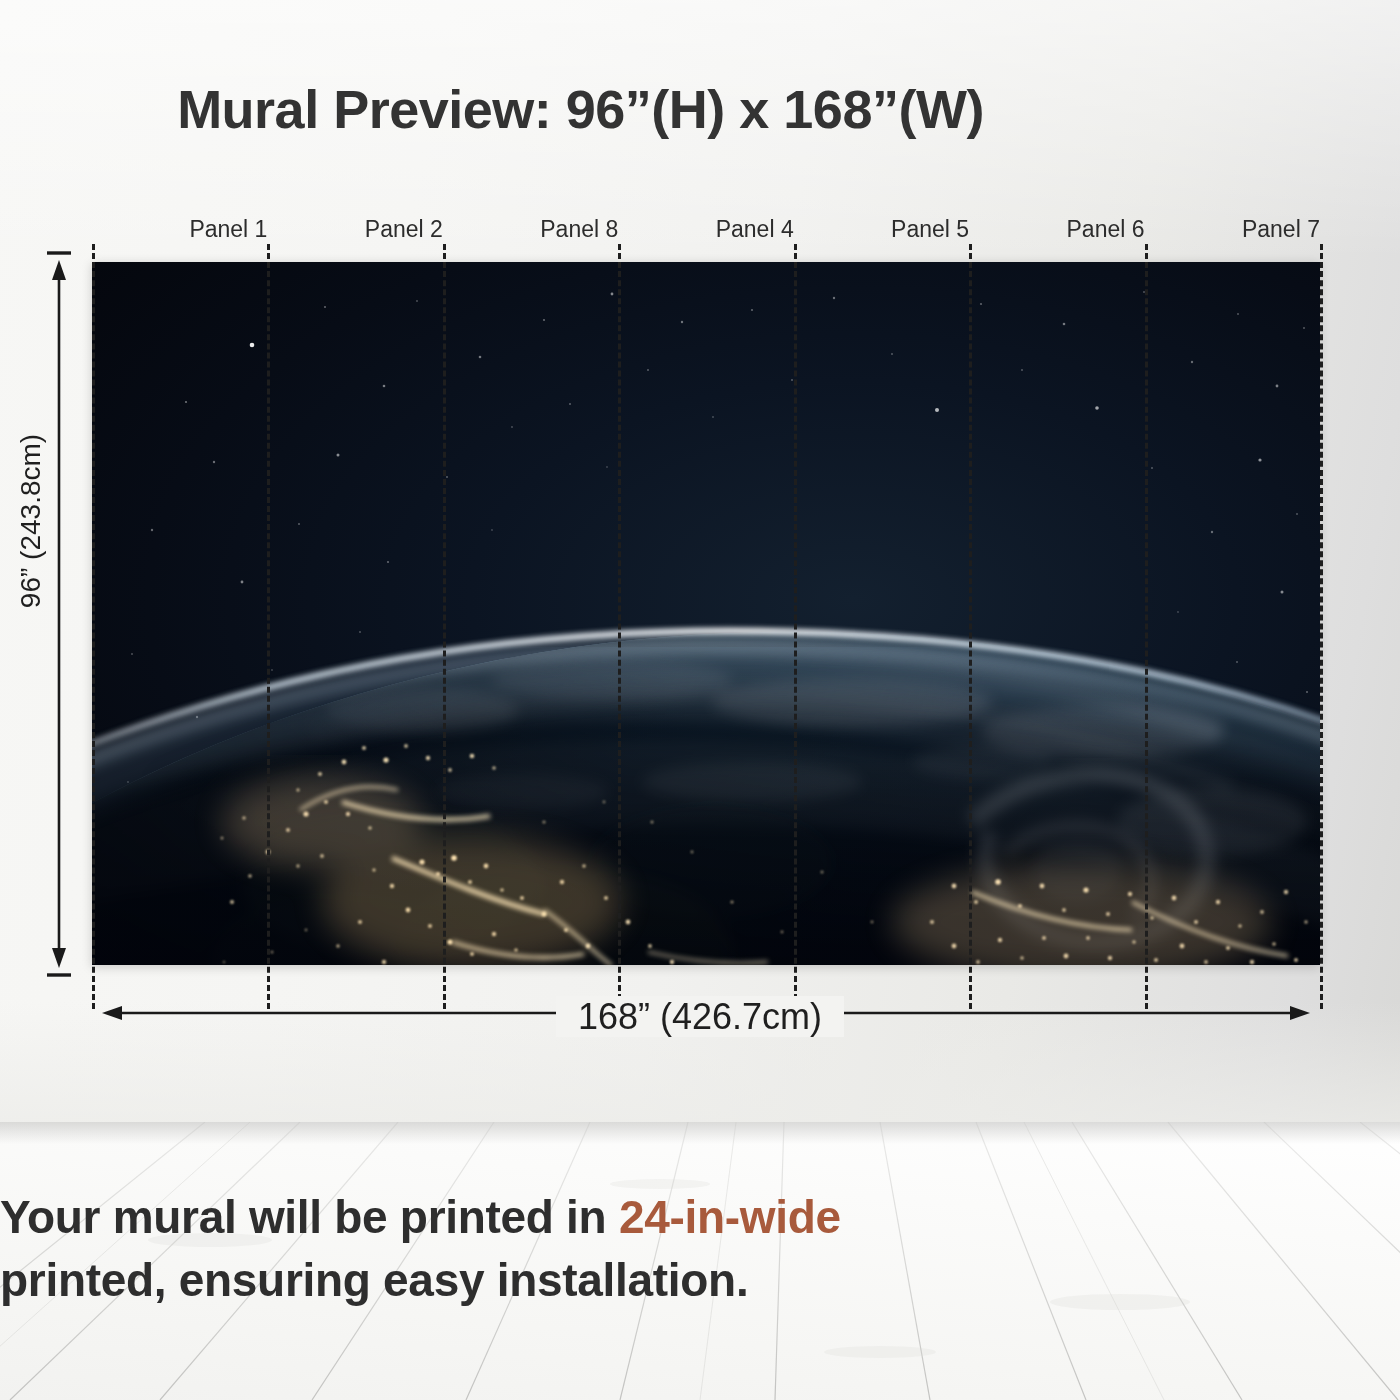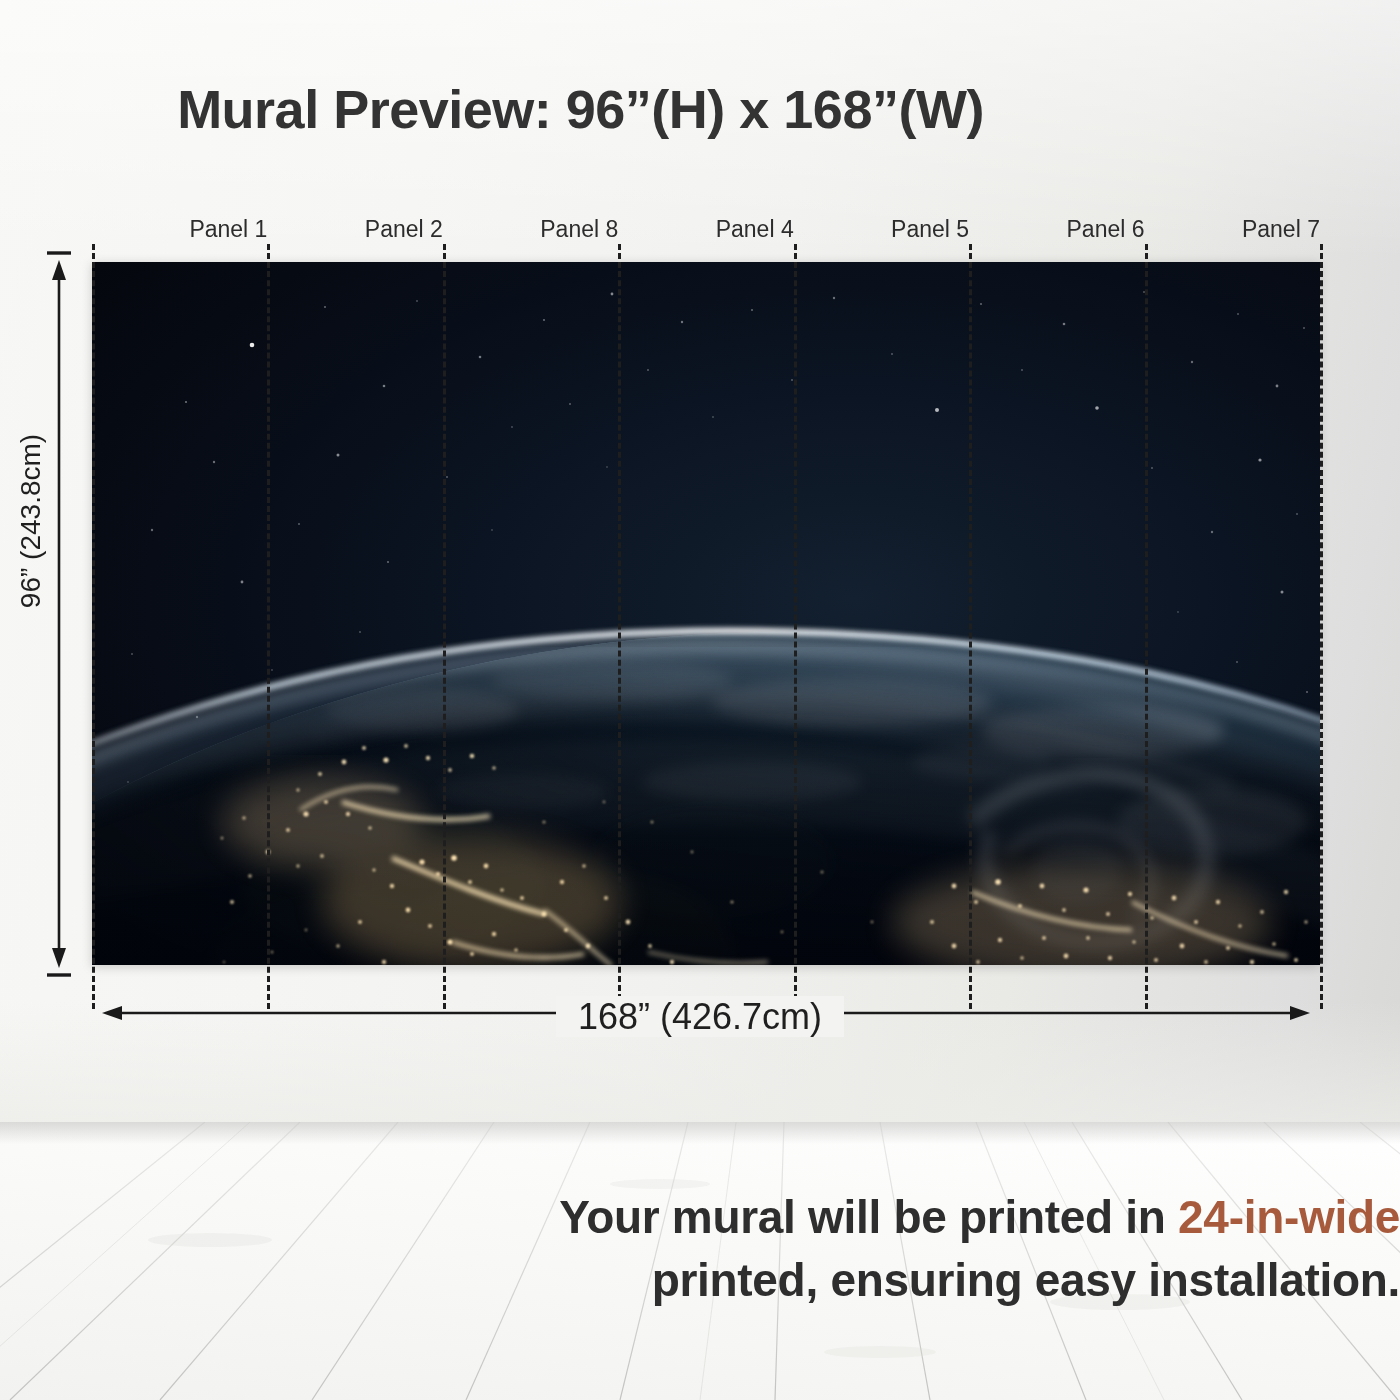--- a/index.html
+++ b/index.html
@@ -143,21 +143,21 @@
   .dim-h-label span {
     background: #f3f3f1;
     padding: 0 22px;
   }
 
   
   .caption {
     position: absolute;
     left: 0; top: 1186px;
     width: 1400px;
-    text-align: right;
+    text-align: left;
     font-size: 46px;
     font-weight: bold;
     color: #2e2e2e;
     line-height: 63px;
     letter-spacing: -0.3px;
   }
   .caption .accent { color: #a85a3c; }
 </style>
 </head>
 <body>

